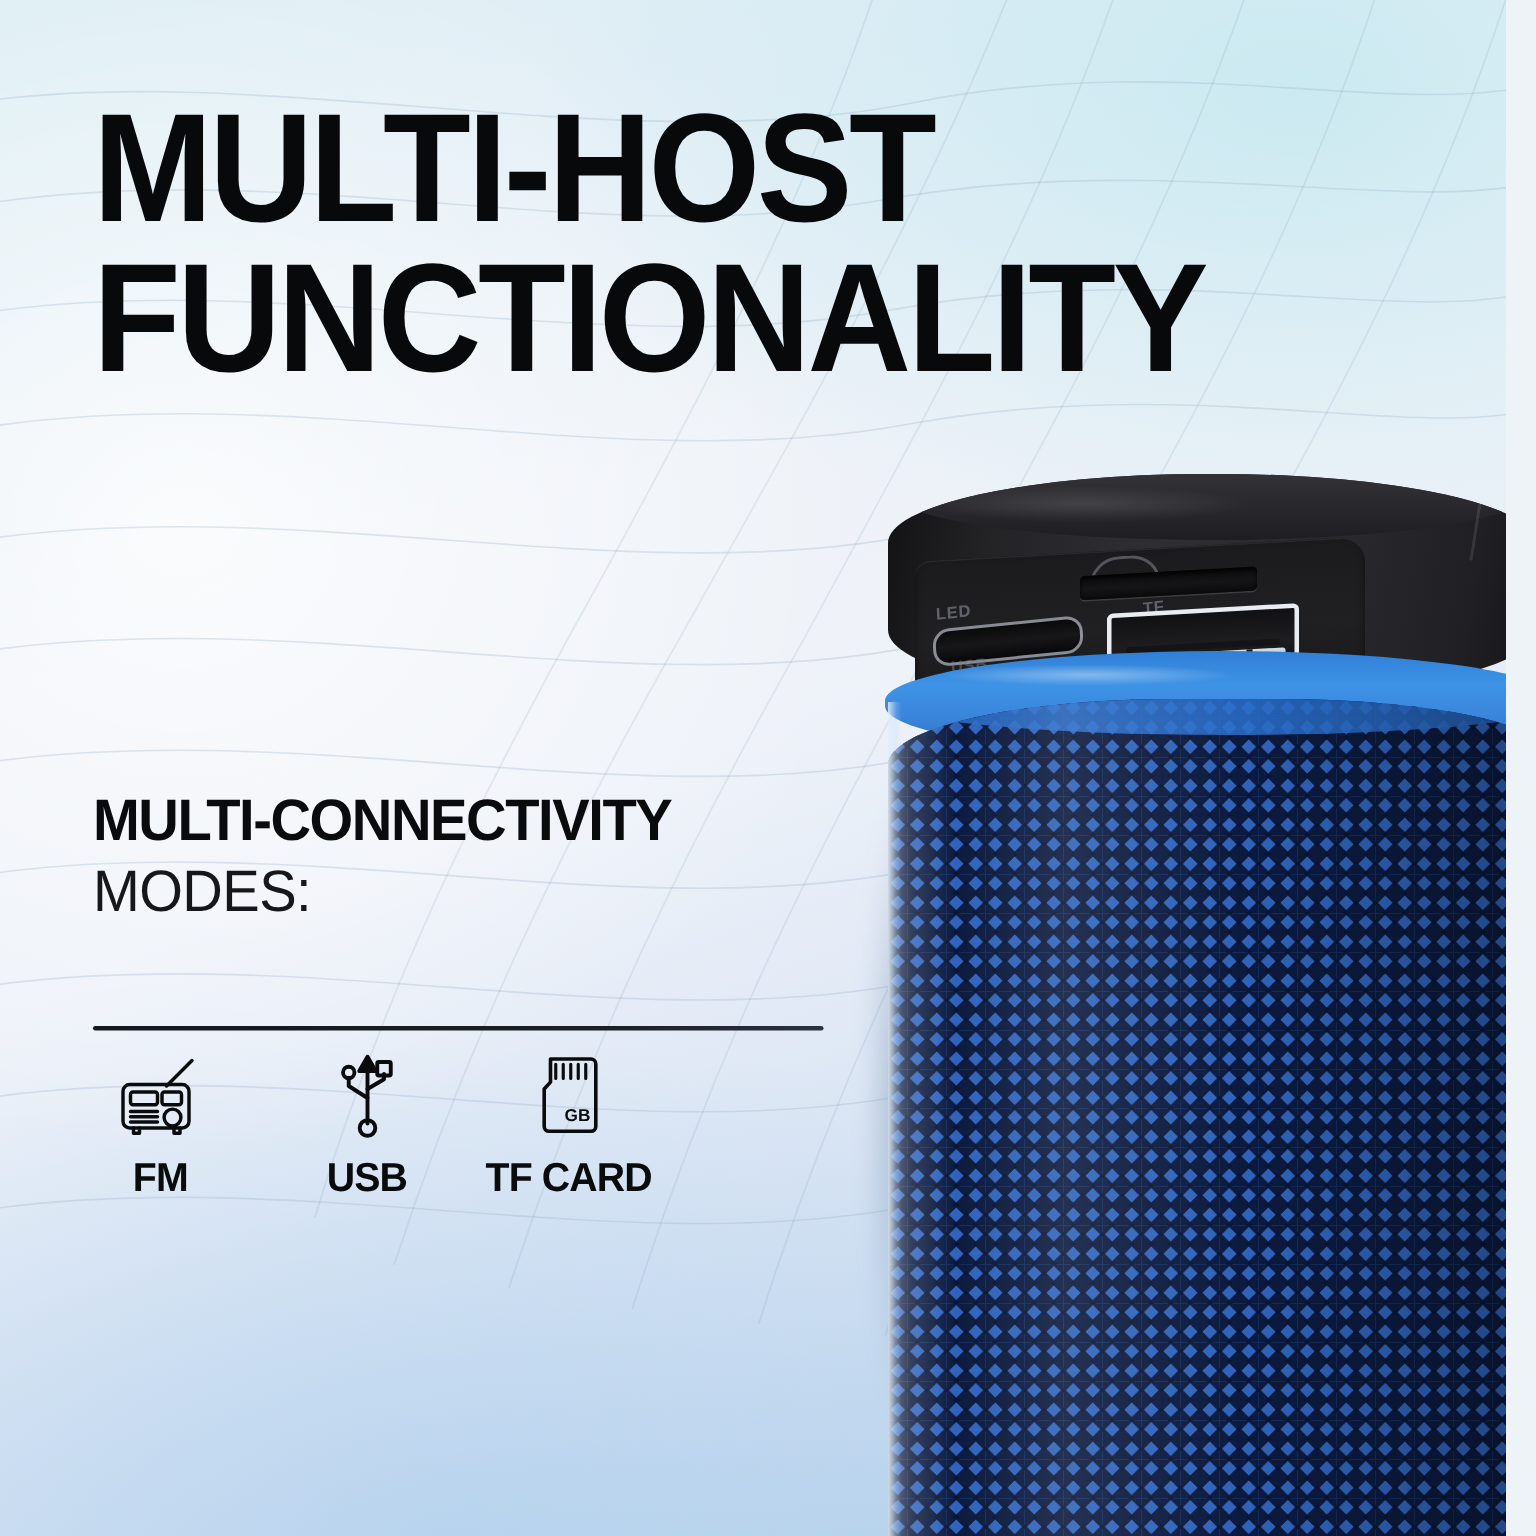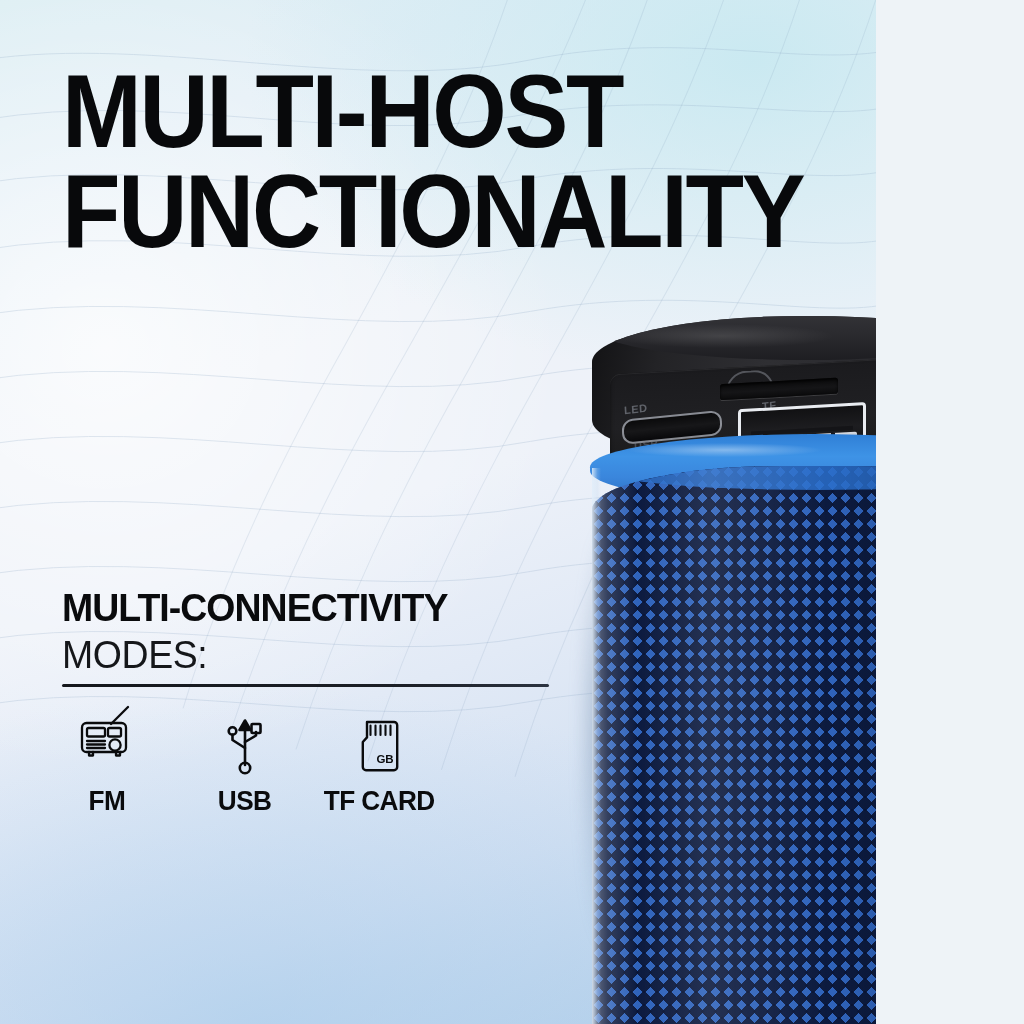--- a/index.html
+++ b/index.html
@@ -2,21 +2,21 @@
 <html><head>
 <meta charset="utf-8">
 <style>
   html,body{margin:0;padding:0;}
   body{
     width:1024px;height:1024px;overflow:hidden;
     font-family:"Liberation Sans", sans-serif;
     background:#eef3f7;
   }
   #stage{
-    position:relative;width:876px;height:1024px;overflow:hidden;
+    position:relative;width:1004px;height:1024px;overflow:hidden;
   }
 
   
   .bg-base{
     position:absolute;inset:0;
     background:
       linear-gradient(160deg,
         #dceef3 0%,
         #e2eef6 14%,
         #eef2f8 34%,
@@ -46,21 +46,21 @@
     letter-spacing:-2.5px;
     font-stretch:condensed;
     transform:scaleX(0.93);
     transform-origin:left top;
     white-space:pre-line;
   }
   .headline .l2{display:block;}
 
   
   .sub{
-    position:absolute;left:62px;top:588px;width:520px;
+    position:absolute;left:62px;top:528px;width:520px;
   }
   .sub-strong{
     display:block;color:#0a0b0d;
     font-size:39px;font-weight:700;letter-spacing:-1.0px;
     transform:scaleX(0.96);transform-origin:left center;
     line-height:1.04;
   }
   .sub-light{
     display:block;color:#15171a;
     font-size:39px;font-weight:400;letter-spacing:-0.4px;
@@ -75,21 +75,21 @@
 
   
   .modes{
     position:absolute;left:56px;top:702px;width:520px;
     display:flex;align-items:flex-end;
   }
   .mode{
     display:flex;flex-direction:column;align-items:center;
     width:86px;
   }
-  .mode.m-fm{margin-left:8px;gap:16px;}
+  .mode.m-fm{margin-left:8px;}
   .mode.m-bt{margin-left:52px;}
   .mode.m-usb{margin-left:52px;}
   .mode.m-tf{margin-left:48px;}
   .mode .glyph{
     height:58px;display:flex;align-items:flex-end;justify-content:center;
   }
   .mode .lbl{
     margin-top:10px;color:#0a0b0d;font-size:27px;font-weight:700;
     letter-spacing:-0.6px;white-space:nowrap;
     transform:scaleX(0.97);

